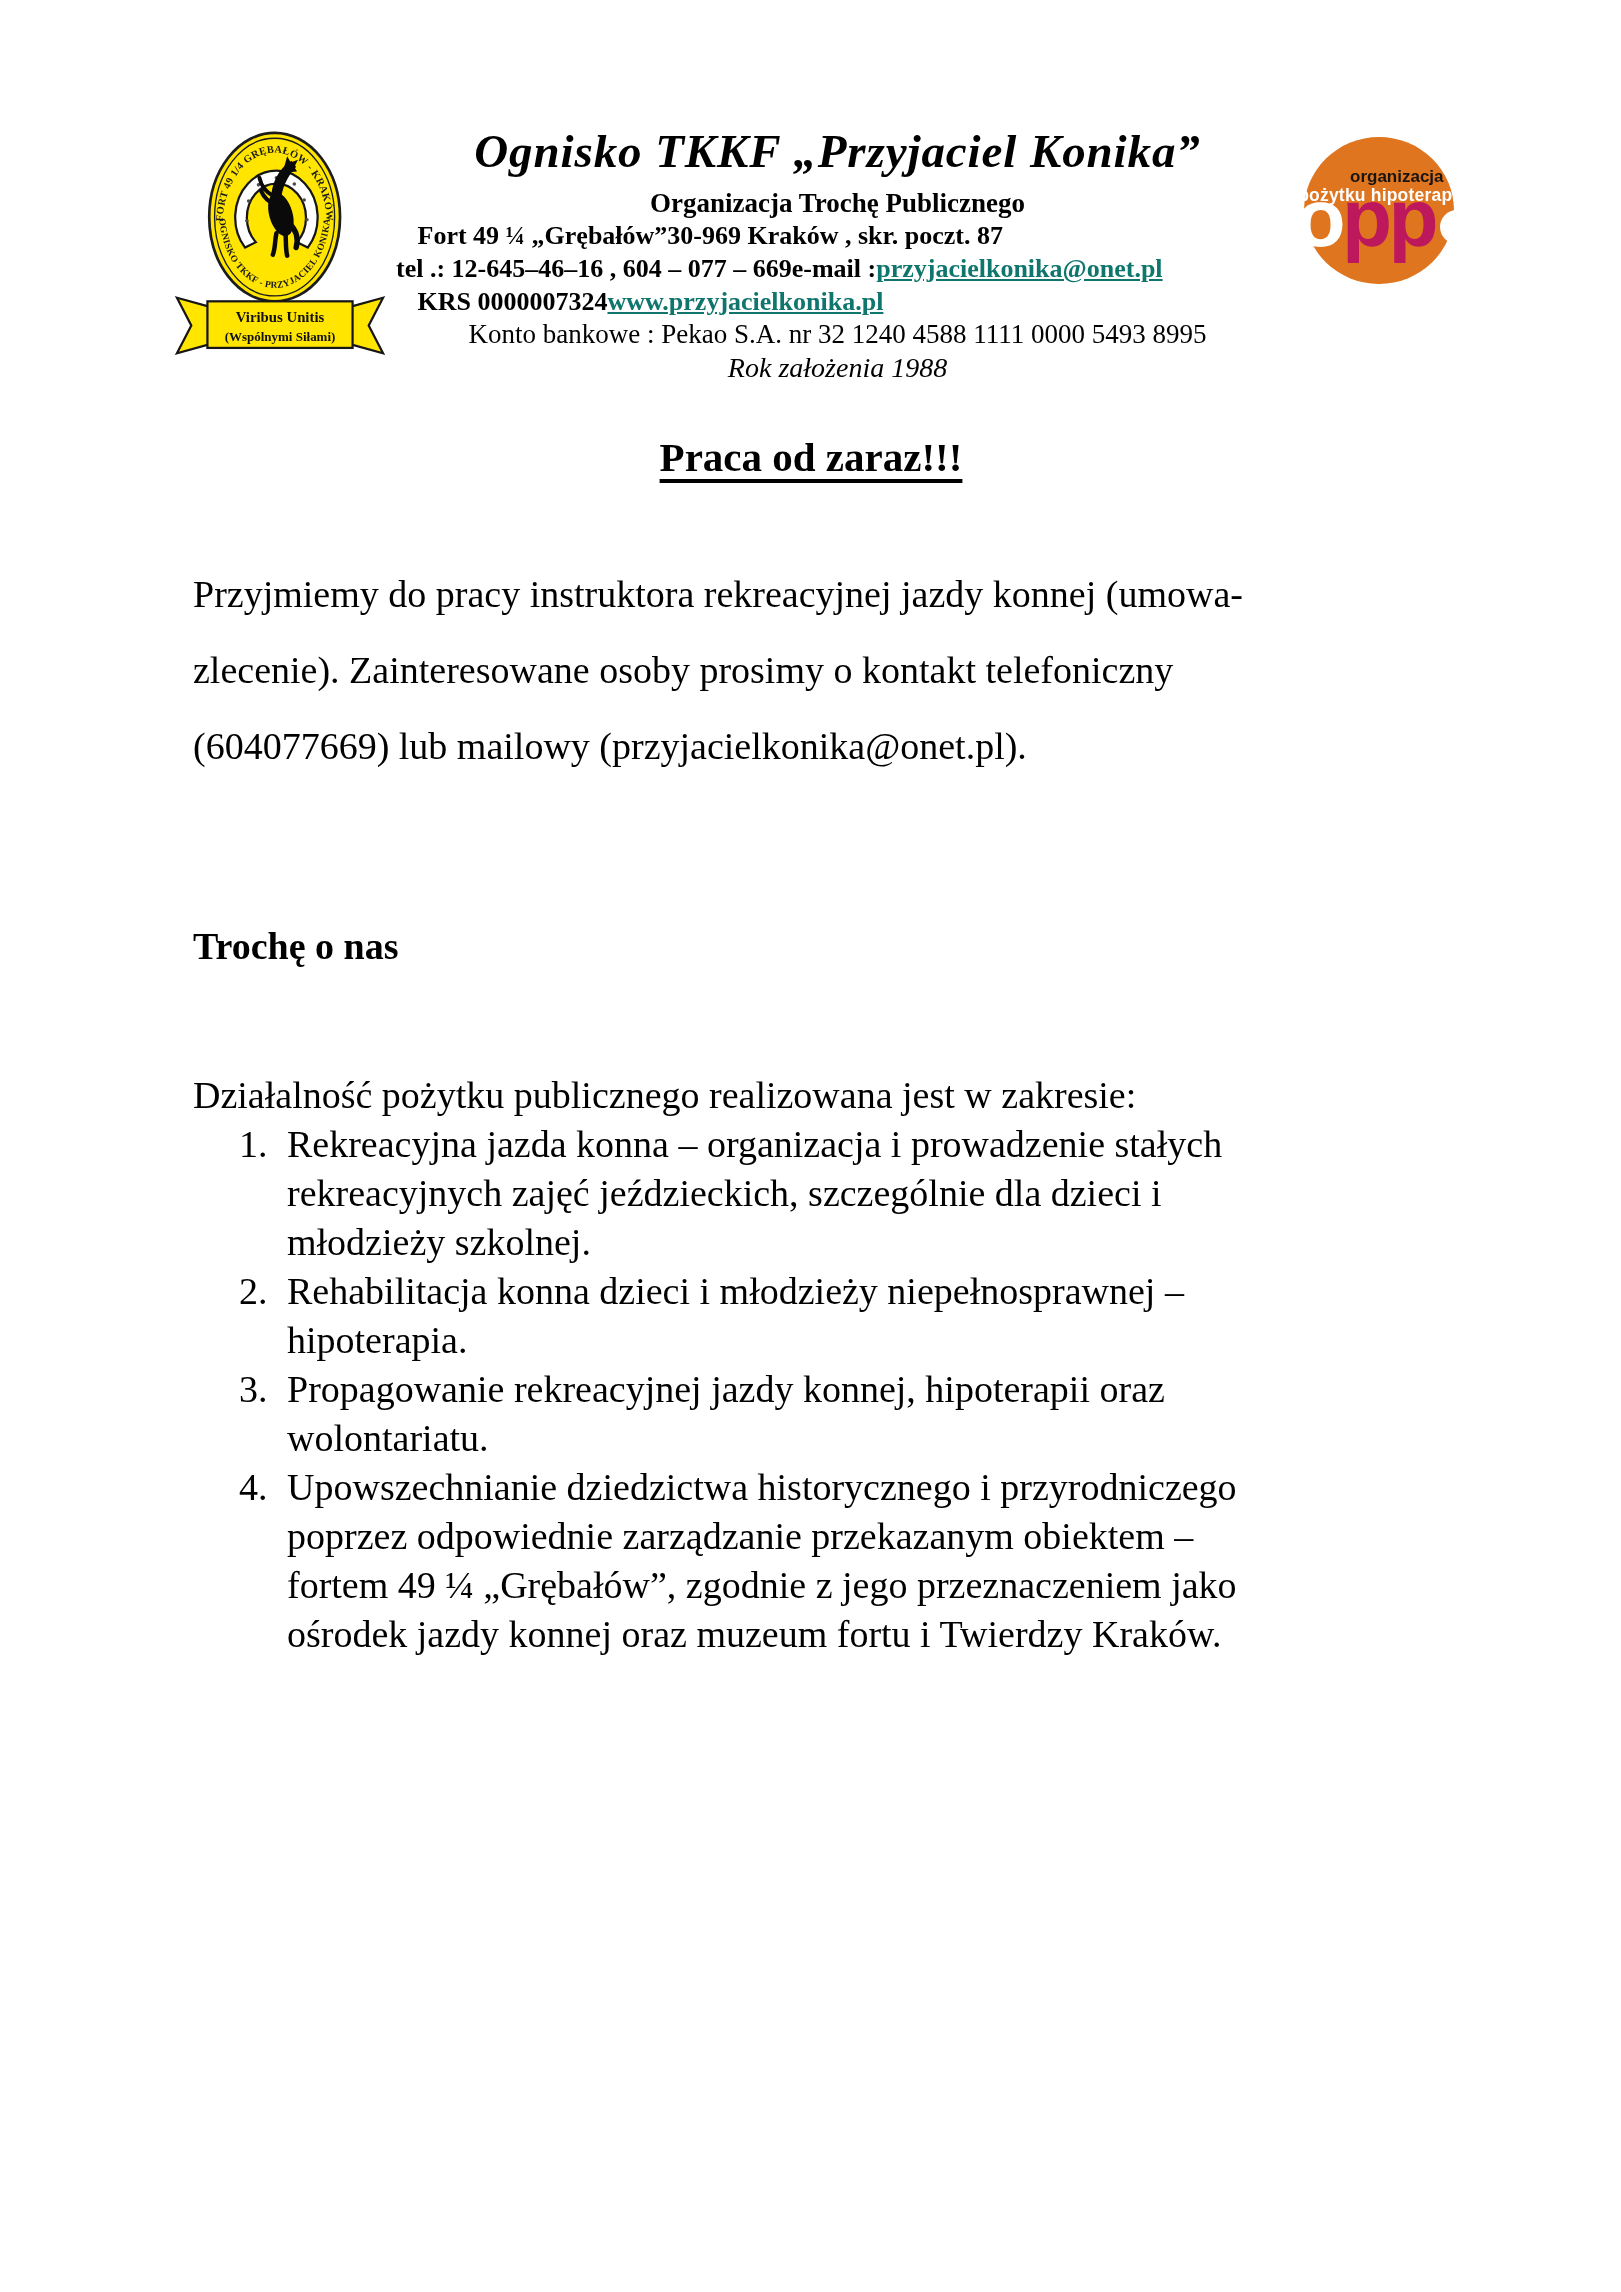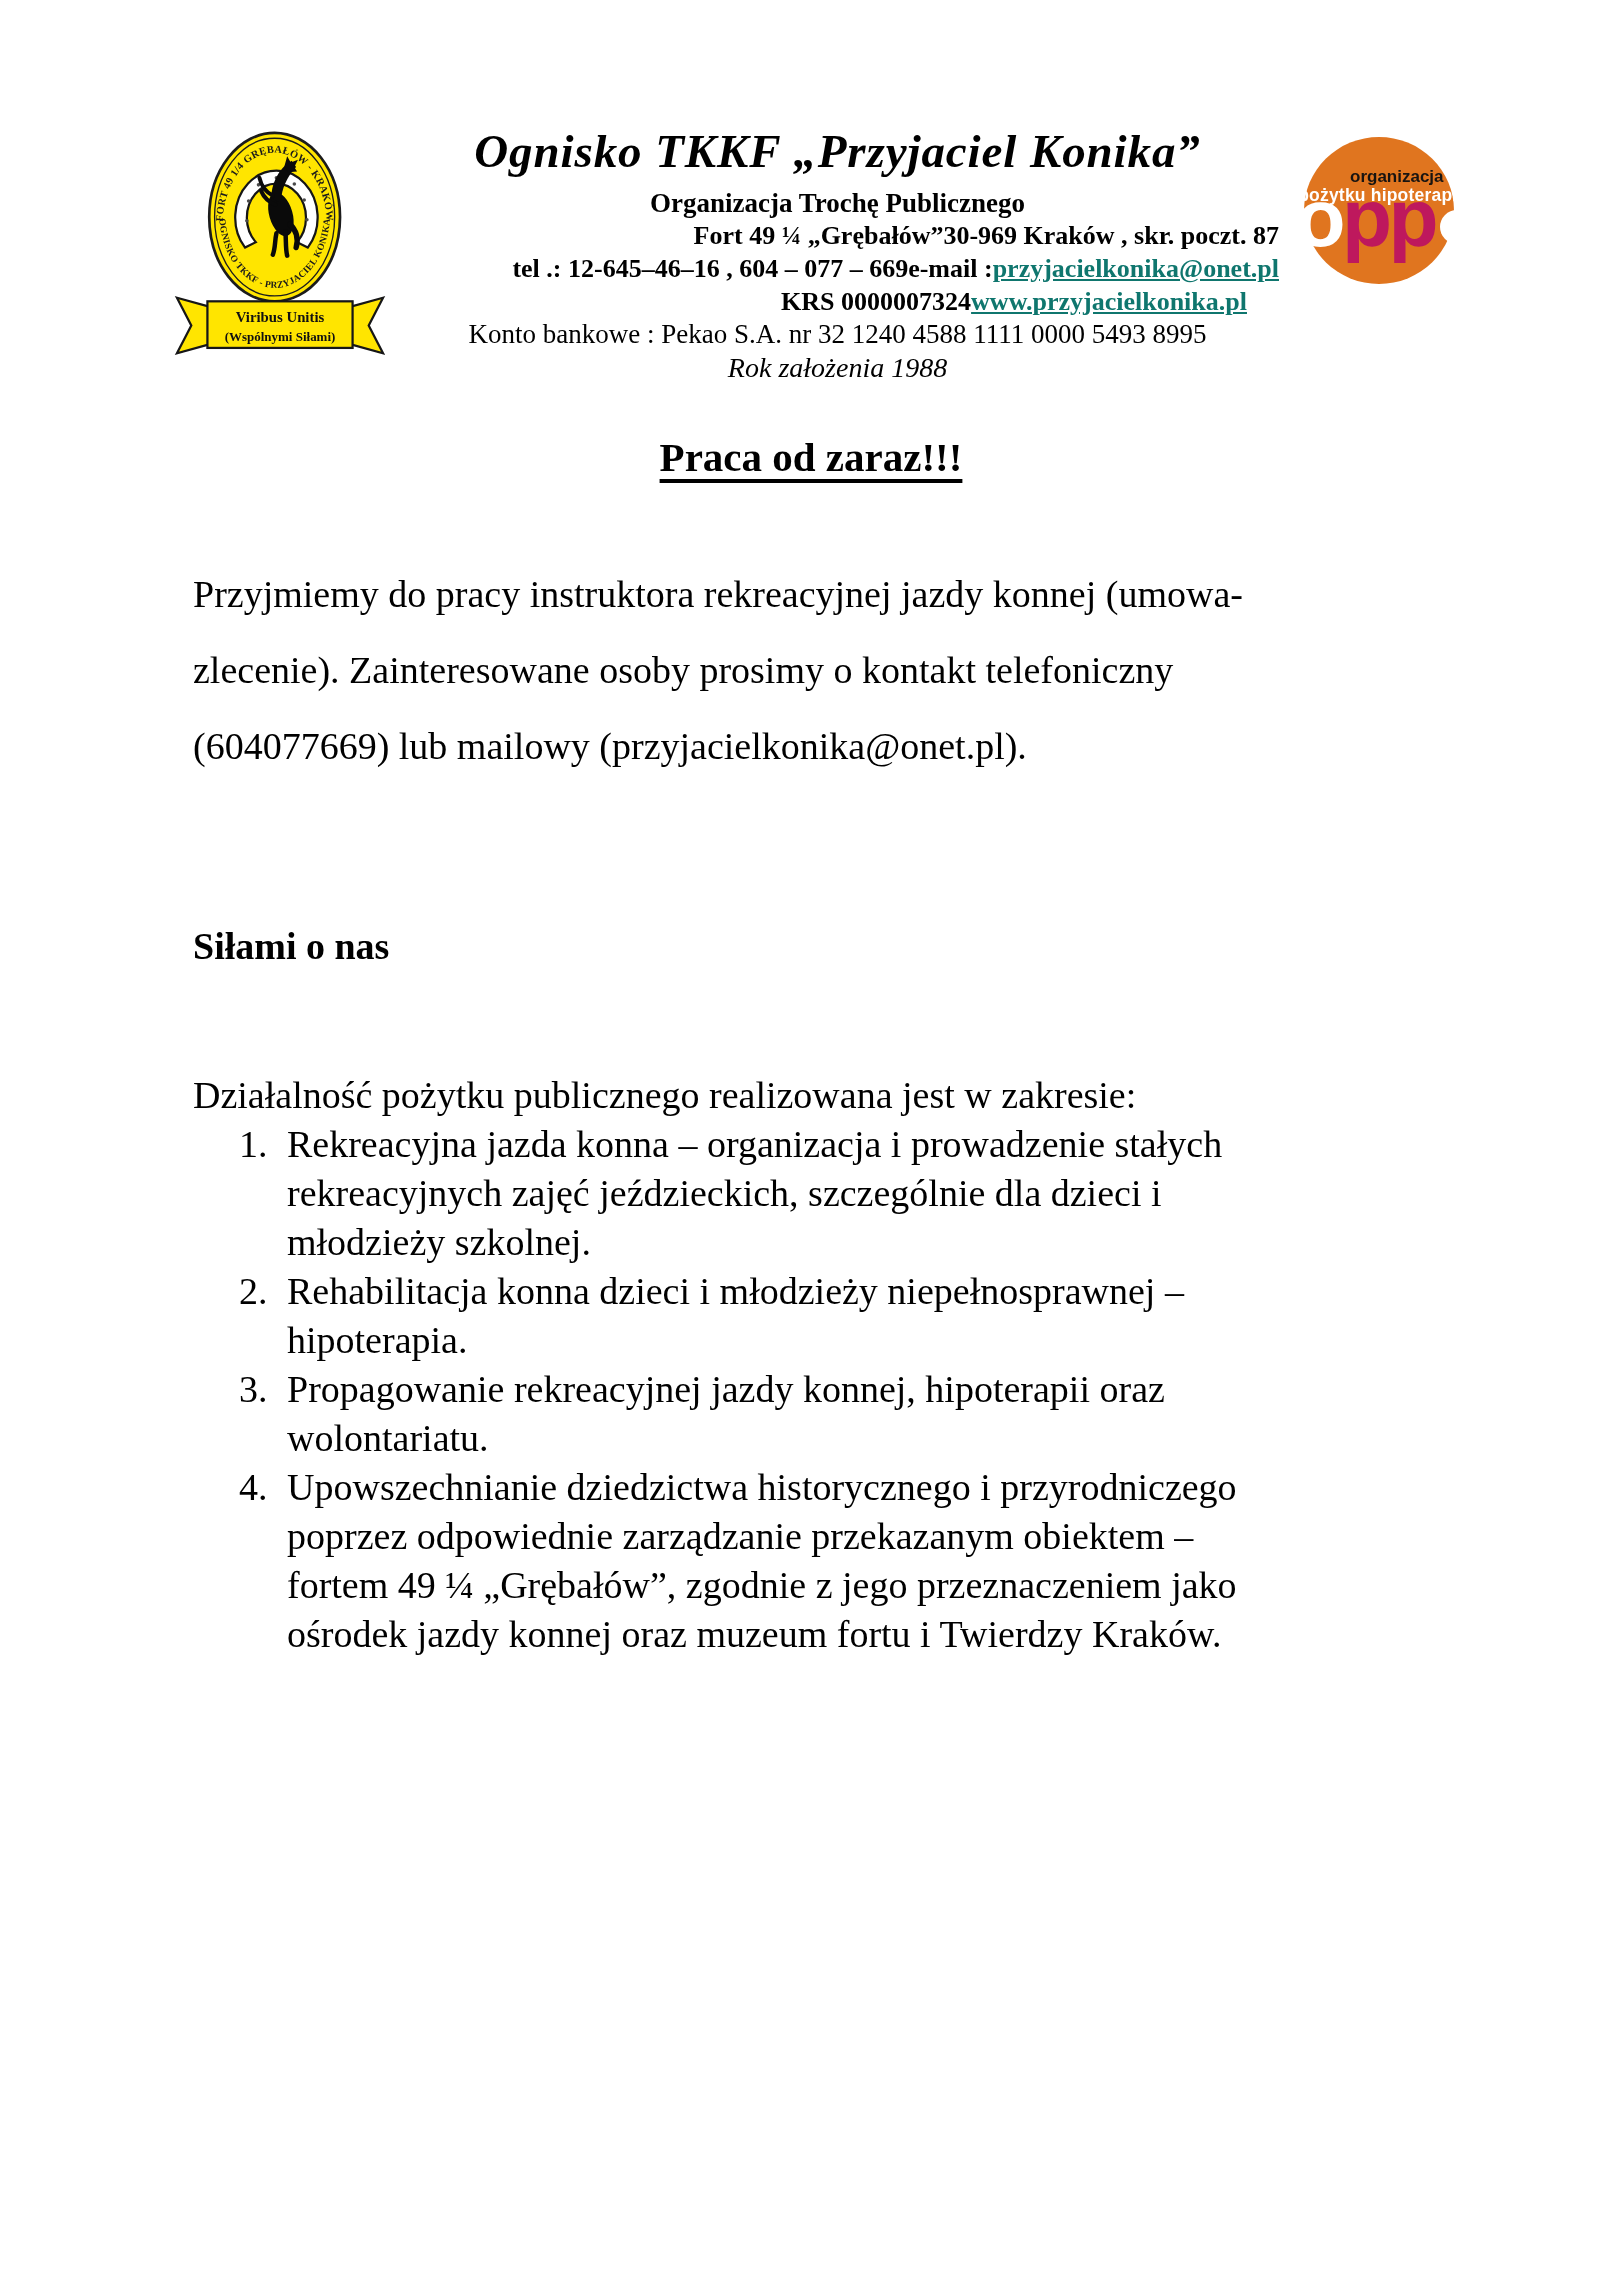--- a/index.html
+++ b/index.html
@@ -17,21 +17,21 @@
   .badge { position:absolute; left:168px; top:122px; }
   .badge-arc { font-family:"Liberation Serif",serif; font-weight:bold; fill:#1a1a1a; letter-spacing:0.4px; }
   .ribbon-text { font-family:"Liberation Serif",serif; font-weight:bold; fill:#111; text-anchor:middle; }
 
   .head-center { position:absolute; left:396px; top:124px; width:883px; }
   .org-title {
     font-size:47px; line-height:54px; font-weight:bold; font-style:italic;
     text-align:center; letter-spacing:0.9px; white-space:nowrap;
   }
   .org-subtitle { font-size:27px; line-height:32px; font-weight:bold; text-align:center; margin-top:9px; }
-  .head-row { display:flex; justify-content:flex-end; font-size:26px; line-height:33px; font-weight:bold; }
+  .head-row { display:flex; justify-content:flex-start; font-size:26px; line-height:33px; font-weight:bold; }
   .pad-l { padding-left:21.5px; }
   .pad-r { padding-right:32px; }
   .link { color:#0f766e; text-decoration:underline; font-weight:bold; cursor:pointer; }
   .head-bank { font-size:27px; line-height:33px; text-align:center; font-weight:normal; }
   .head-founded { font-size:28px; line-height:33px; text-align:center; font-style:italic; }
 
   
   .opp-logo { position:absolute; left:1300px; top:131px; width:179px; height:166px; font-family:"Liberation Sans","DejaVu Sans",sans-serif; }
   .opp-circle { position:absolute; left:3.6px; top:6.3px; width:150px; height:147px; border-radius:50%; background:#E0751F; }
   .opp-bite { position:absolute; left:140px; top:79px; width:34px; height:34px; border-radius:50%; background:#ffffff; }
@@ -135,21 +135,21 @@
     <div class="opp-line2">pożytku hipoterapii</div>
     <div class="opp-big"><span class="opp-o">o</span><span class="opp-pp">pp</span></div>
   </div>
 
   <h1 class="headline">Praca od zaraz!!!</h1>
 
   <p class="lead">Przyjmiemy do pracy instruktora rekreacyjnej jazdy konnej (umowa-
 zlecenie). Zainteresowane osoby prosimy o kontakt telefoniczny
 (604077669) lub mailowy (przyjacielkonika@onet.pl).</p>
 
-  <h2 class="section-heading">Siłami o nas</h2>
+  <h2 class="section-heading">Trochę o nas</h2>
 
   <p class="list-intro">Działalność pożytku publicznego realizowana jest w zakresie:</p>
 
   <ol class="activities">
     <li>Rekreacyjna jazda konna – organizacja i prowadzenie stałych
 rekreacyjnych zajęć jeździeckich, szczególnie dla dzieci i
 młodzieży szkolnej.</li>
     <li>Rehabilitacja konna dzieci i młodzieży niepełnosprawnej –
 hipoterapia.</li>
     <li>Propagowanie rekreacyjnej jazdy konnej, hipoterapii oraz

